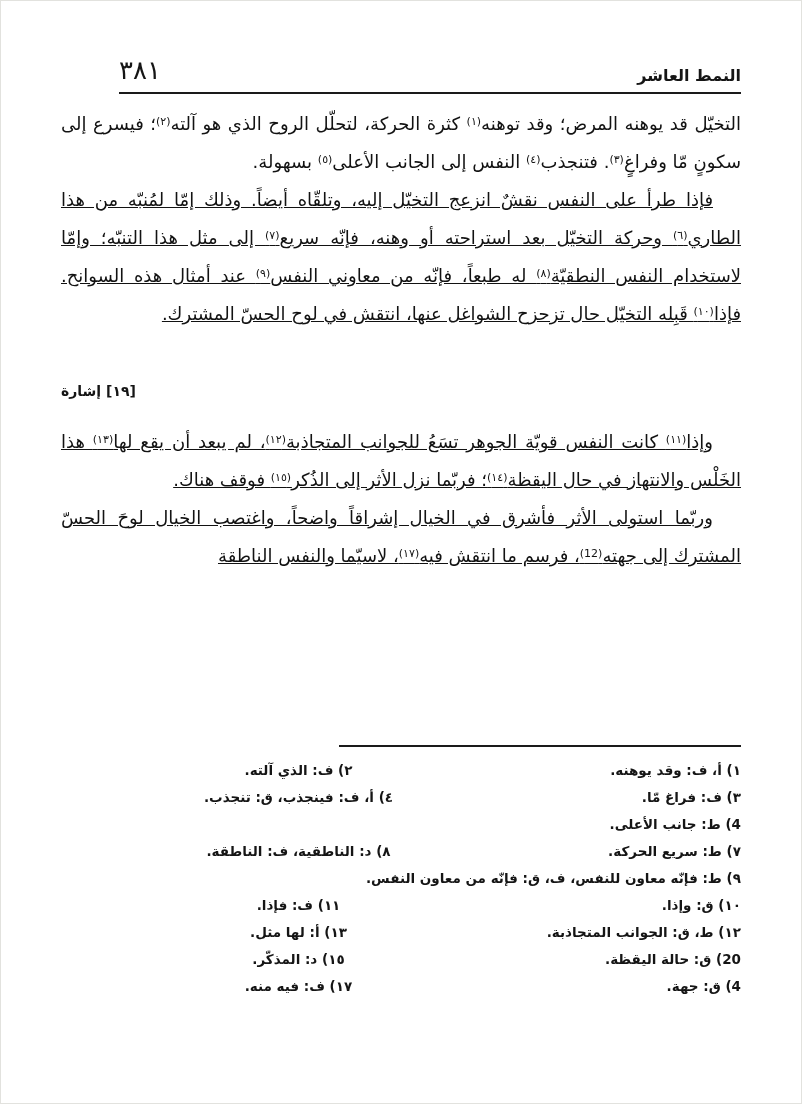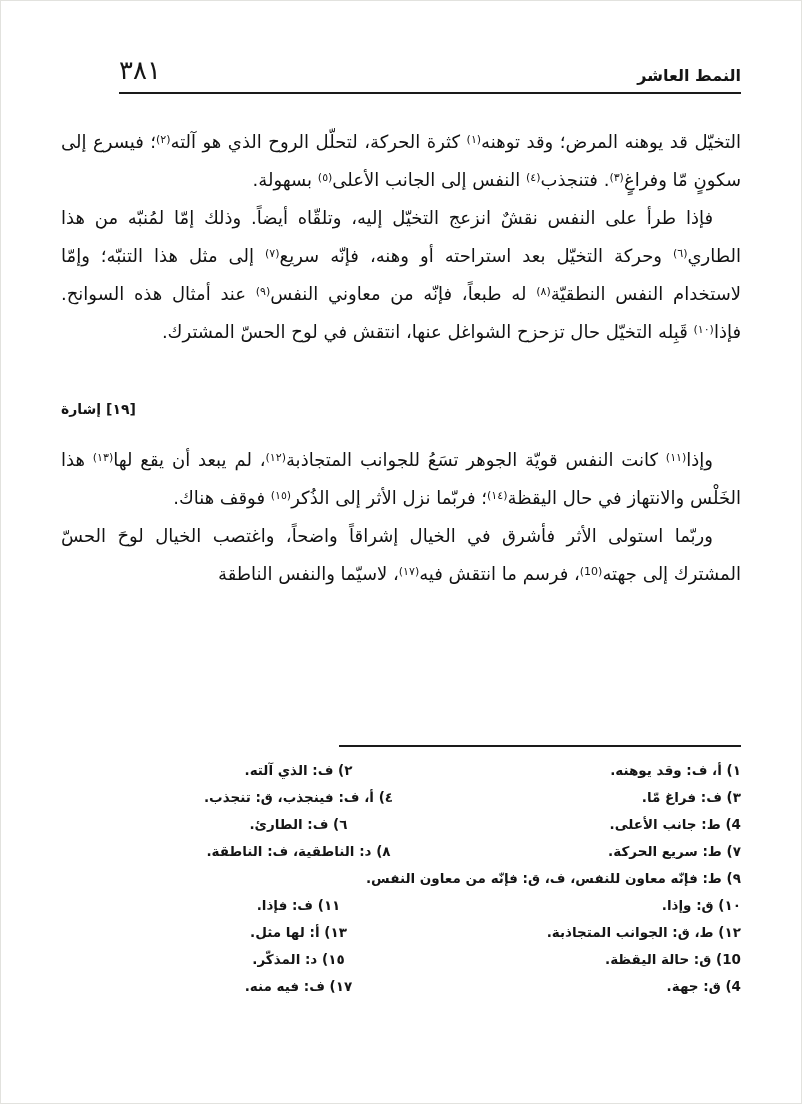--- a/index.html
+++ b/index.html
@@ -24,30 +24,30 @@
   }
   .page-header {
     display:flex; justify-content:space-between; align-items:flex-end;
     direction:rtl;
   }
   .chapter-title { font-weight:bold; font-size:16px; }
   .page-number  { font-size:26px; letter-spacing:3px; }
 
   
   .body-text {
-    position:absolute; top:122px; left:60px; right:60px; height:628px;
+    position:absolute; top:104px; left:60px; right:60px; height:628px;
     direction:rtl; overflow:hidden;
   }
   .para {
     font-size:18px;
     line-height:38px;
     text-align:justify;
     color:#121212;
   }
-  .para.indent { text-indent:28px; }
+  .para.indent { text-indent:28px;text-decoration:underline; }
   .para sup { font-size:11px; line-height:0; vertical-align:5px; }
 
   .section-heading {
     text-align:left;
     font-size:14px;
     font-weight:bold;
     margin:50px 0 24px 0;
   }
 
   
@@ -80,55 +80,54 @@
     </div>
   </div>
 
   <main class="body-text" dir="rtl">
     <p class="para">التخيّل قد يوهنه المرض؛ وقد توهنه<sup>(١)</sup> كثرة الحركة، لتحلّل الروح الذي هو آلته<sup>(٢)</sup>؛ فيسرع إلى سكونٍ مّا وفراغٍ<sup>(٣)</sup>. فتنجذب<sup>(٤)</sup> النفس إلى الجانب الأعلى<sup>(٥)</sup> بسهولة.</p>
     <p class="para indent">فإذا طرأ على النفس نقشٌ انزعج التخيّل إليه، وتلقّاه أيضاً. وذلك إمّا لمُنبّه من هذا الطاري<sup>(٦)</sup> وحركة التخيّل بعد استراحته أو وهنه، فإنّه سريع<sup>(٧)</sup> إلى مثل هذا التنبّه؛ وإمّا لاستخدام النفس النطقيّة<sup>(٨)</sup> له طبعاً، فإنّه من معاوني النفس<sup>(٩)</sup> عند أمثال هذه السوانح. فإذا<sup>(١٠)</sup> قَبِله التخيّل حال تزحزح الشواغل عنها، انتقش في لوح الحسّ المشترك.</p>
 
     <h2 class="section-heading">[١٩] إشارة</h2>
 
     <p class="para indent">وإذا<sup>(١١)</sup> كانت النفس قويّة الجوهر تسَعُ للجوانب المتجاذبة<sup>(١٢)</sup>، لم يبعد أن يقع لها<sup>(١٣)</sup> هذا الخَلْس والانتهاز في حال اليقظة<sup>(١٤)</sup>؛ فربّما نزل الأثر إلى الذُكر<sup>(١٥)</sup> فوقف هناك.</p>
-    <p class="para indent">وربّما استولى الأثر فأشرق في الخيال إشراقاً واضحاً، واغتصب الخيال لوحَ الحسّ المشترك إلى جهته<sup>(10)</sup>، فرسم ما انتقش فيه<sup>(١٧)</sup>، لاسيّما والنفس الناطقة</p>
+    <p class="para indent">وربّما استولى الأثر فأشرق في الخيال إشراقاً واضحاً، واغتصب الخيال لوحَ الحسّ المشترك إلى جهته<sup>(12)</sup>، فرسم ما انتقش فيه<sup>(١٧)</sup>، لاسيّما والنفس الناطقة</p>
   </main>
 
   <div class="footnotes" dir="rtl">
     <div class="footnote-rule"></div>
 
     <div class="fn-row">
       <span class="fn-right">١) أ، ف: وقد يوهنه.</span>
       <span class="fn-left">٢) ف: الذي آلته.</span>
     </div>
     <div class="fn-row">
       <span class="fn-right">٣) ف: فراغ مّا.</span>
       <span class="fn-left">٤) أ، ف: فينجذب، ق: تنجذب.</span>
     </div>
     <div class="fn-row">
       <span class="fn-right">4) ط: جانب الأعلى.</span>
-      <span class="fn-left">٦) ف: الطارئ.</span>
     </div>
     <div class="fn-row">
       <span class="fn-right">٧) ط: سريع الحركة.</span>
       <span class="fn-left">٨) د: الناطقية، ف: الناطقة.</span>
     </div>
     <div class="fn-row">
       <span class="fn-full">٩) ط: فإنّه معاون للنفس، ف، ق: فإنّه من معاون النفس.</span>
     </div>
     <div class="fn-row">
       <span class="fn-right">١٠) ق: وإذا.</span>
       <span class="fn-left">١١) ف: فإذا.</span>
     </div>
     <div class="fn-row">
       <span class="fn-right">١٢) ط، ق: الجوانب المتجاذبة.</span>
       <span class="fn-left">١٣) أ: لها مثل.</span>
     </div>
     <div class="fn-row">
-      <span class="fn-right">10) ق: حالة اليقظة.</span>
+      <span class="fn-right">20) ق: حالة اليقظة.</span>
       <span class="fn-left">١٥) د: المذكّر.</span>
     </div>
     <div class="fn-row">
       <span class="fn-right">4) ق: جهة.</span>
       <span class="fn-left">١٧) ف: فيه منه.</span>
     </div>
   </div>
 
 </div>
 

